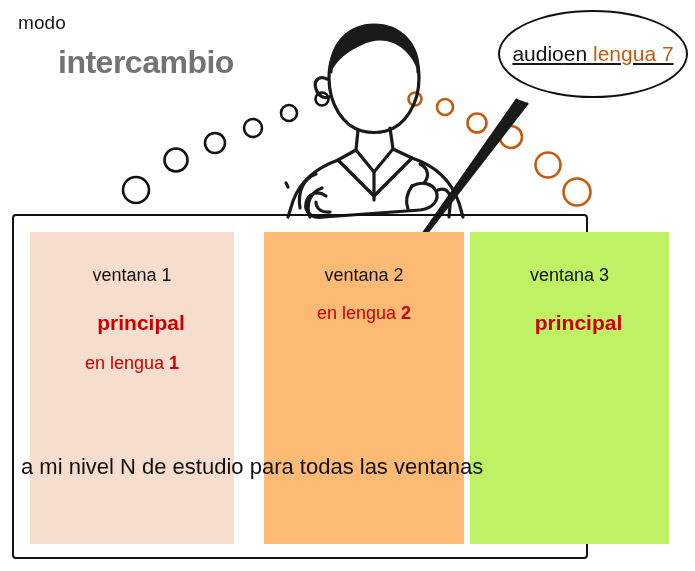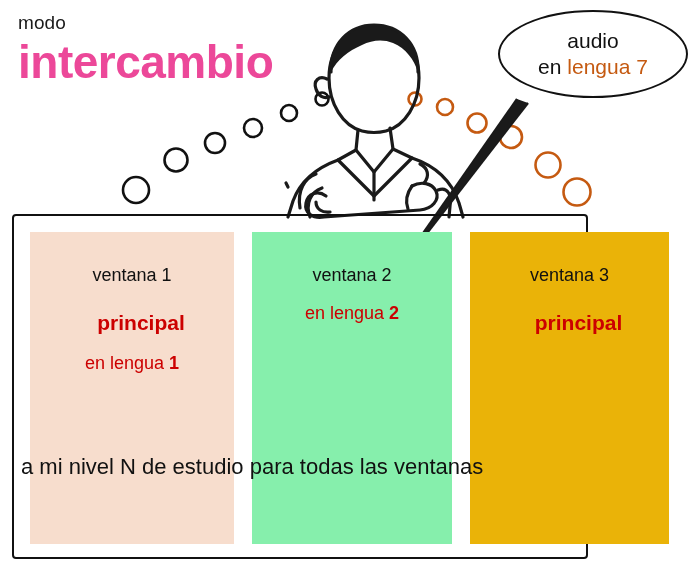--- a/index.html
+++ b/index.html
@@ -23,26 +23,27 @@
     top: 12px;
     z-index: 6;
   }
   #mode-label {
     font-size: 19px;
     line-height: 22px;
     color: #1a1a1a;
     letter-spacing: 0.1px;
   }
   #mode-title {
-    font-size: 46px;
+    font-size: 32px;
     line-height: 52px;
     font-weight: bold;
-    color: #ec4899;
+    color: #737373;
     letter-spacing: -0.5px;
     margin-top: 2px;
+    margin-left: 40px;
   }
 
   
   #illustration-layer {
     position: absolute;
     left: 0;
     top: 0;
     width: 695px;
     height: 571px;
     z-index: 3;
@@ -55,23 +56,24 @@
     left: 498px;
     top: 10px;
     width: 190px;
     height: 88px;
     border: 2.4px solid #111111;
     border-radius: 50% / 50%;
     background: #ffffff;
     box-sizing: border-box;
     z-index: 5;
     display: flex;
-    flex-direction: column;
+    flex-direction: row;
     align-items: center;
     justify-content: center;
+    text-decoration: underline;
   }
   #bubble-line-1 {
     font-size: 21px;
     line-height: 26px;
     color: #111111;
   }
   #bubble-line-2 {
     font-size: 21px;
     line-height: 26px;
     color: #111111;
@@ -96,22 +98,22 @@
   }
 
   .window-col {
     position: absolute;
     top: 16px;
     height: 312px;
     box-sizing: border-box;
     padding-top: 32px;
   }
   #window-col-1 { left: 16px;  width: 204px; background: #f7ddcd; }
-  #window-col-2 { left: 238px; width: 200px; background: #86efac; }
-  #window-col-3 { left: 456px; width: 199px; background: #eab308; }
+  #window-col-2 { left: 250px; width: 200px; background: #fdba74; }
+  #window-col-3 { left: 456px; width: 199px; background: #bef264; }
 
   .window-title {
     text-align: center;
     font-size: 18px;
     line-height: 22px;
     color: #111111;
   }
   .window-role {
     text-align: center;
     font-size: 21px;

